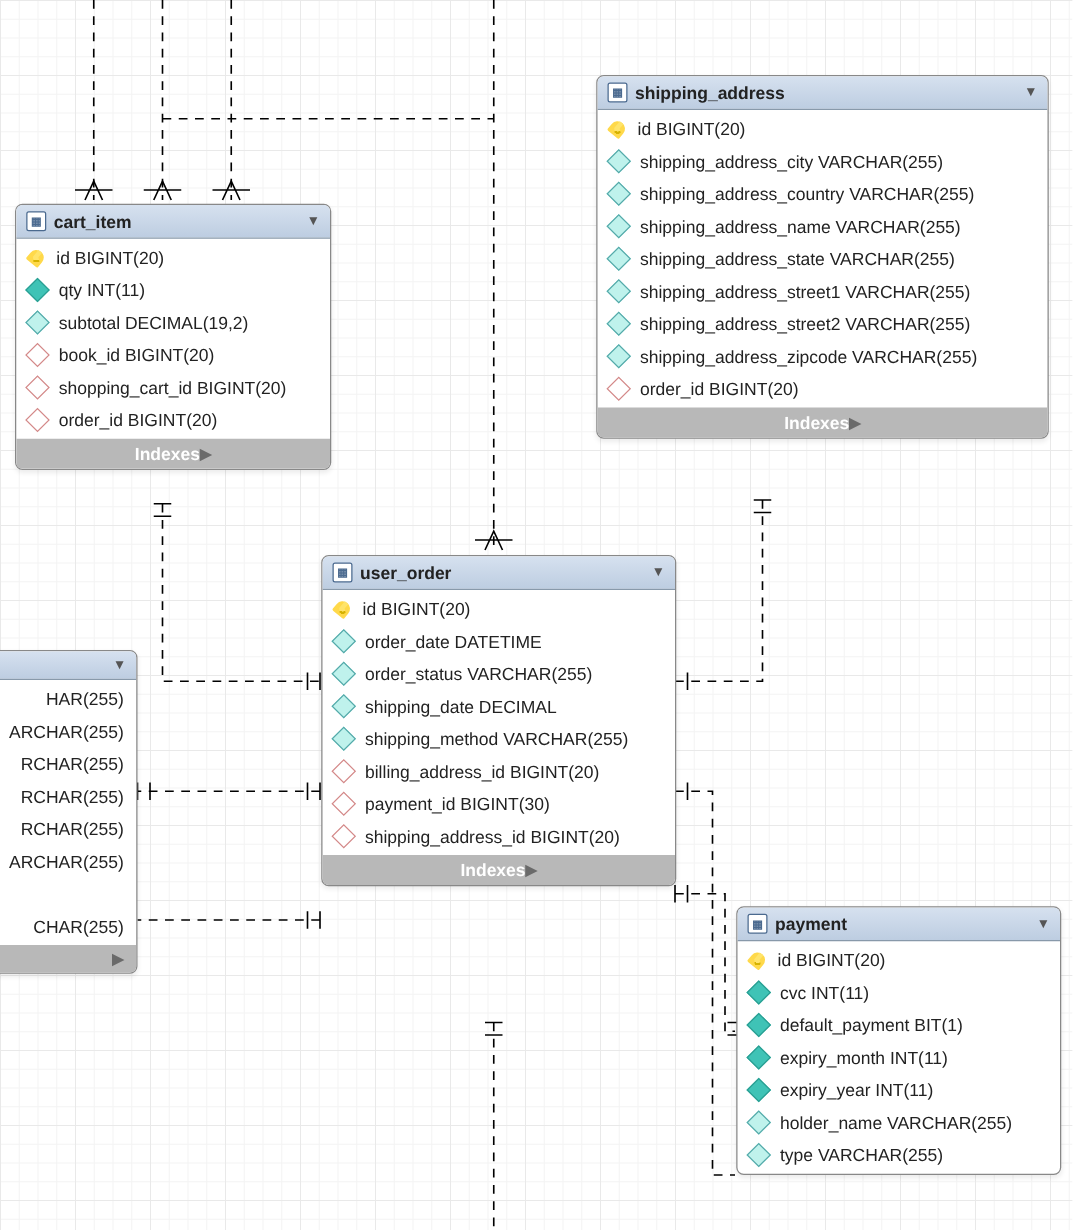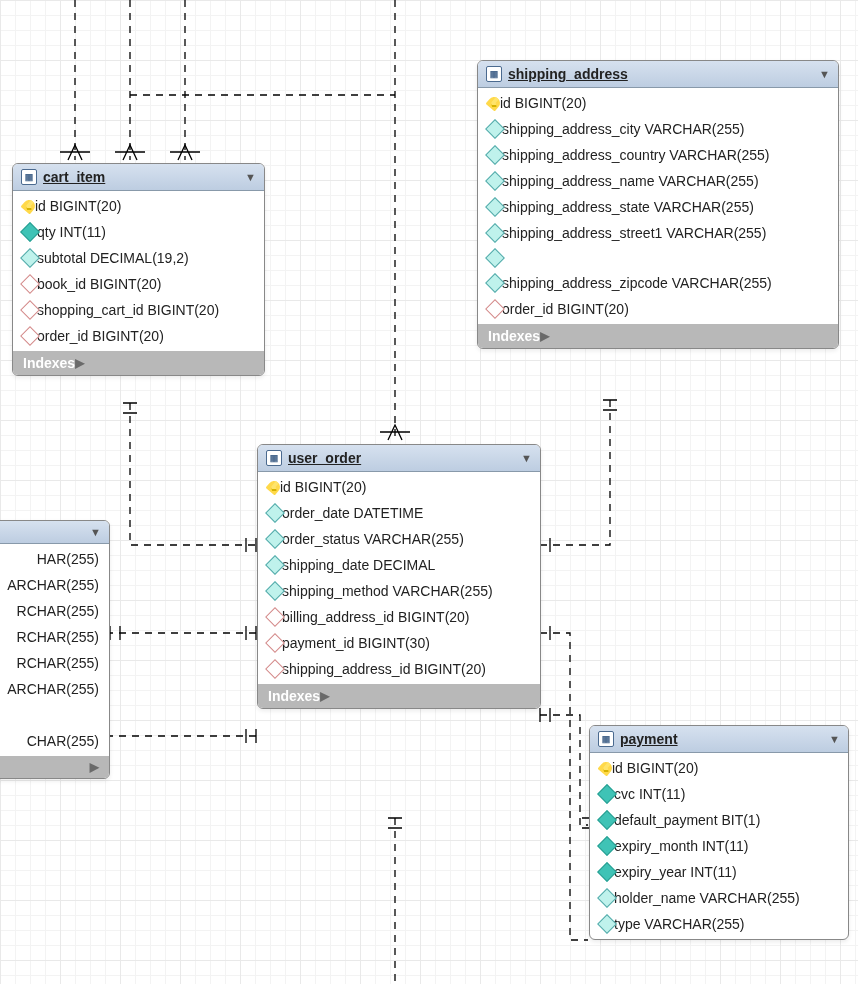--- a/index.html
+++ b/index.html
@@ -35,36 +35,36 @@
     display:flex;align-items:center;gap:6px;
     padding:5px 8px;
     background:linear-gradient(#d6e1ef,#bdcde1);
     border-bottom:1px solid #8899aa;
     font-weight:bold;
   }
   .entity .head .tbl-ico{
     width:14px;height:14px;border:1px solid #4b6a8f;background:#fff;border-radius:2px;
     display:flex;align-items:center;justify-content:center;font-size:9px;color:#4b6a8f;
   }
-  .entity .head .title{flex:1;text-decoration:underline;}
+  .entity .head .title{flex:1;}
   .entity .head .chev{color:#555;font-size:11px;}
   .entity .body{padding:2px 0;}
-  .row{display:flex;align-items:center;gap:0;padding:5px 10px;white-space:nowrap;}
+  .row{display:flex;align-items:center;gap:10px;padding:5px 10px;white-space:nowrap;}
   .ico{width:12px;height:12px;display:inline-block;position:relative;flex-shrink:0;}
   .ico.key::before{
     content:"";position:absolute;inset:0;
     background:radial-gradient(circle at 35% 30%,#ffe46a 0 45%,#d6b200 46% 60%,transparent 61%);
     clip-path:polygon(30% 0,60% 0,60% 40%,100% 70%,70% 100%,40% 70%,30% 60%);
   }
   .ico.key{background:#ffd94a;border-radius:50% 50% 10% 10%;transform:rotate(40deg);}
   .ico.dia{transform:rotate(45deg);border:1px solid #5aa;background:#bff2ec;}
   .ico.dia.solid{background:#3fc3b6;border-color:#2a9e92;}
   .ico.dia.fk{background:#fff;border-color:#d48a8a;}
   .entity .idx{
-    display:flex;align-items:center;justify-content:flex-start;
+    display:flex;align-items:center;justify-content:center;
     padding:4px 10px;background:#b8b8b8;color:#fff;font-weight:bold;
   }
   .entity .idx .tri{color:#6a6a6a;font-size:12px;}
   
   .clip-left .head,.clip-left .row,.clip-left .idx{justify-content:flex-end;text-align:right;}
   .clip-left .row{gap:0;}
 </style>
 </head>
 <body>
 
@@ -174,20 +174,21 @@
       <div class="row">
         <span class="ico dia"></span>
         <span>shipping_address_state VARCHAR(255)</span>
       </div>
       <div class="row">
         <span class="ico dia"></span>
         <span>shipping_address_street1 VARCHAR(255)</span>
       </div>
       <div class="row">
         <span class="ico dia"></span>
+        <span>shipping_address_street2 VARCHAR(255)</span>
       </div>
       <div class="row">
         <span class="ico dia"></span>
         <span>shipping_address_zipcode VARCHAR(255)</span>
       </div>
       <div class="row">
         <span class="ico dia fk"></span>
         <span>order_id BIGINT(20)</span>
       </div>
     </div>

